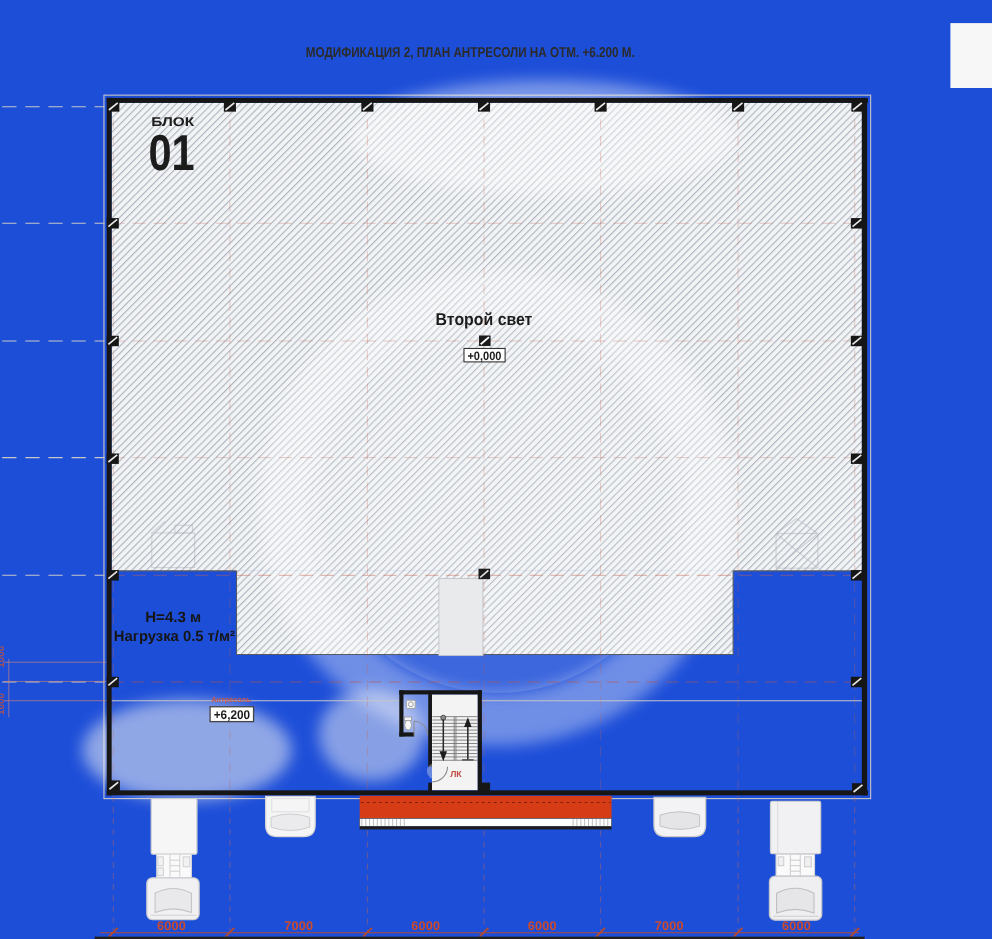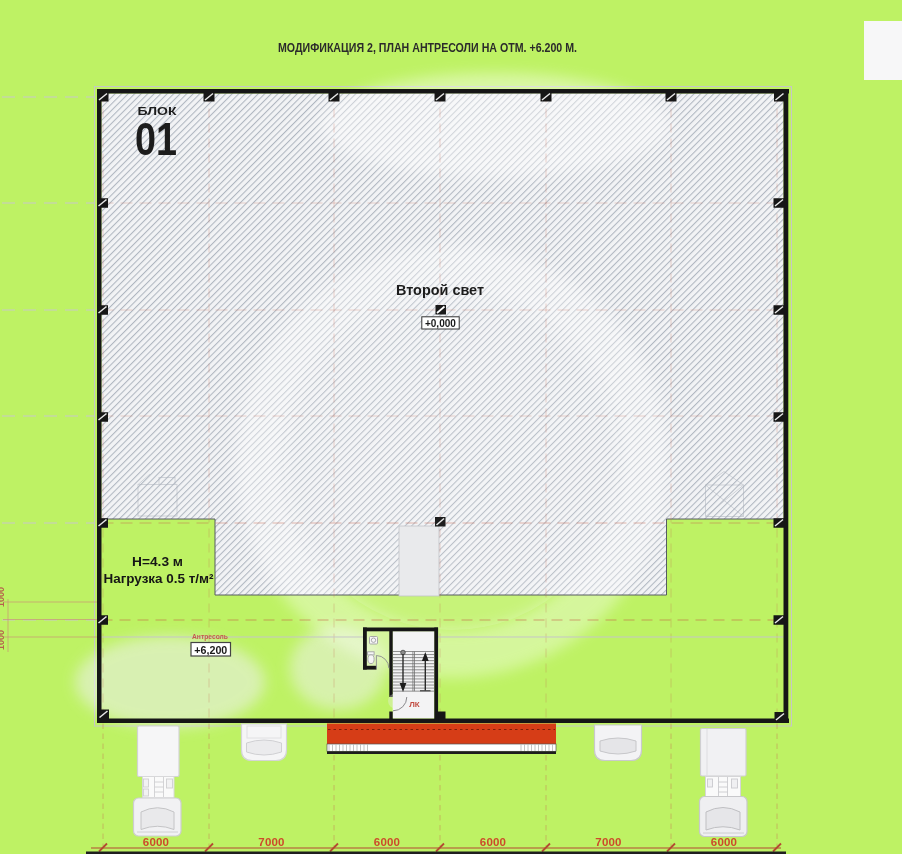--- a/index.html
+++ b/index.html
@@ -1,16 +1,16 @@
 <!DOCTYPE html>
 <html><head>
 <meta charset="utf-8">
 <style>
   html,body{margin:0;padding:0;background:#ffffff;}
-  #page{position:relative;width:902px;height:854px;background:#bef264;overflow:hidden;
+  #page{position:relative;width:902px;height:854px;background:#1d4ed8;overflow:hidden;
         font-family:"Liberation Sans",sans-serif;}
   svg text{font-family:"Liberation Sans",sans-serif;}
 </style>
 </head>
 <body>
 <div id="page">
 <svg width="902" height="854" viewBox="0 0 902 854">
 <defs>
   <filter id="soft" x="-20%" y="-20%" width="140%" height="140%">
           <feGaussianBlur stdDeviation="7"></feGaussianBlur>

